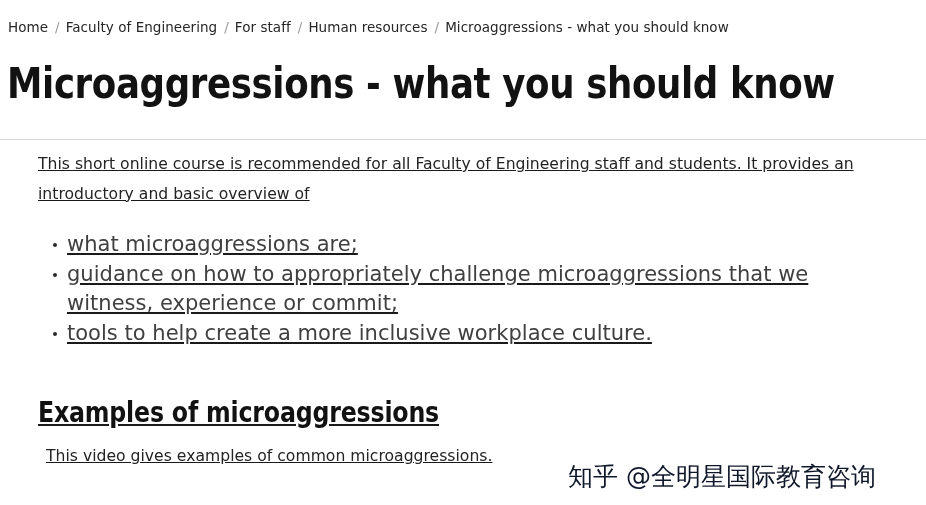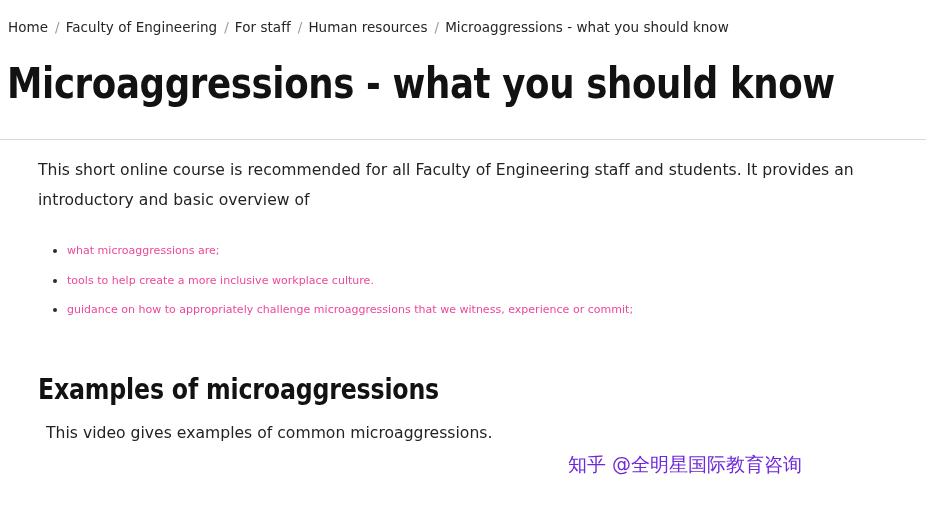--- a/index.html
+++ b/index.html
@@ -64,42 +64,43 @@
     top: 139px;
     width: 926px;
     height: 1px;
     background: #d8d8d8;
   }
 
   
   .content {
     position: absolute;
     left: 38px;
-    top: 156px;
+    top: 150px;
     width: 860px;
+    text-decoration: underline;
   }
   .intro {
     margin: 0;
     font-size: 15.6px;
     line-height: 29.5px;
     color: #232323;
     letter-spacing: 0.02px;
   }
 
   .bullets {
     margin: 21px 0 0 0;
     padding: 0;
     list-style: none;
   }
   .bullets li {
     position: relative;
     padding-left: 29px;
-    font-size: 11px;
+    font-size: 21px;
     line-height: 29.5px;
-    color: #ec4899;
+    color: #404040;
     letter-spacing: 0.02px;
   }
   .bullets li::before {
     content: "";
     position: absolute;
     left: 15px;
     top: 13px;
     width: 4px;
     height: 4px;
     border-radius: 50%;
@@ -122,24 +123,24 @@
     font-size: 15.6px;
     line-height: 26px;
     color: #232323;
     letter-spacing: 0.02px;
   }
 
   
   .watermark {
     position: absolute;
     left: 568px;
-    top: 447px;
-    font-size: 19px;
+    top: 460px;
+    font-size: 25px;
     line-height: 34px;
-    color: #6d28d9;
+    color: #0f172a;
     white-space: nowrap;
     font-family: "DejaVu Sans", "Liberation Sans", sans-serif;
     user-select: none;
   }
 </style>
 </head>
 <body>
 
 <nav class="breadcrumb">
   <a class="crumb" href="#">Home</a><span class="sep">/</span><a class="crumb" href="#">Faculty of Engineering</a><span class="sep">/</span><a class="crumb" href="#">For staff</a><span class="sep">/</span><a class="crumb" href="#">Human resources</a><span class="sep">/</span><span class="crumb current">Microaggressions - what you should know</span>
@@ -148,22 +149,22 @@
 <h1 class="page-title">Microaggressions - what you should know</h1>
 
 <div class="divider"></div>
 
 <div class="content">
 
   <p class="intro">This short online course is recommended for all Faculty of Engineering staff and students. It provides an introductory and basic overview of</p>
 
   <ul class="bullets">
     <li>what microaggressions are;</li>
+    <li>guidance on how to appropriately challenge microaggressions that we witness, experience or commit;</li>
     <li>tools to help create a more inclusive workplace culture.</li>
-    <li>guidance on how to appropriately challenge microaggressions that we witness, experience or commit;</li>
   </ul>
 
   <h2 class="section-title">Examples of microaggressions</h2>
 
   <p class="section-caption">This video gives examples of common microaggressions.</p>
 
 </div>
 
 <div class="watermark">知乎 @全明星国际教育咨询</div>
 

